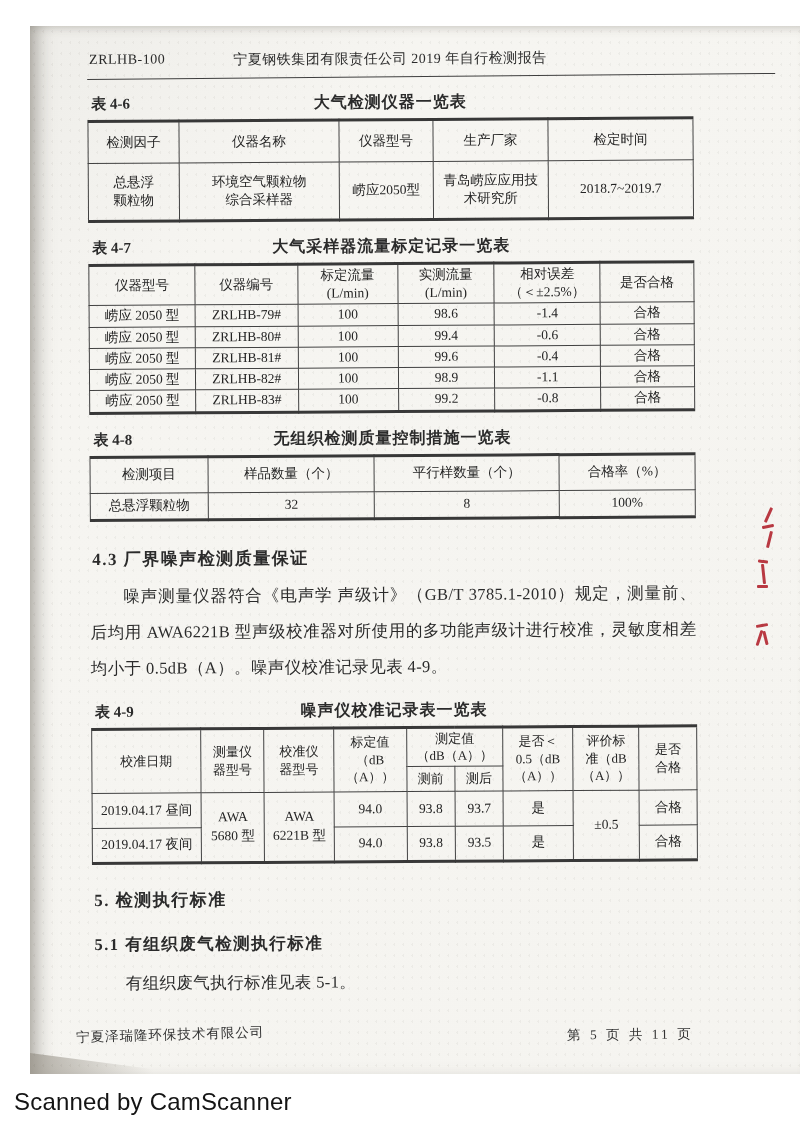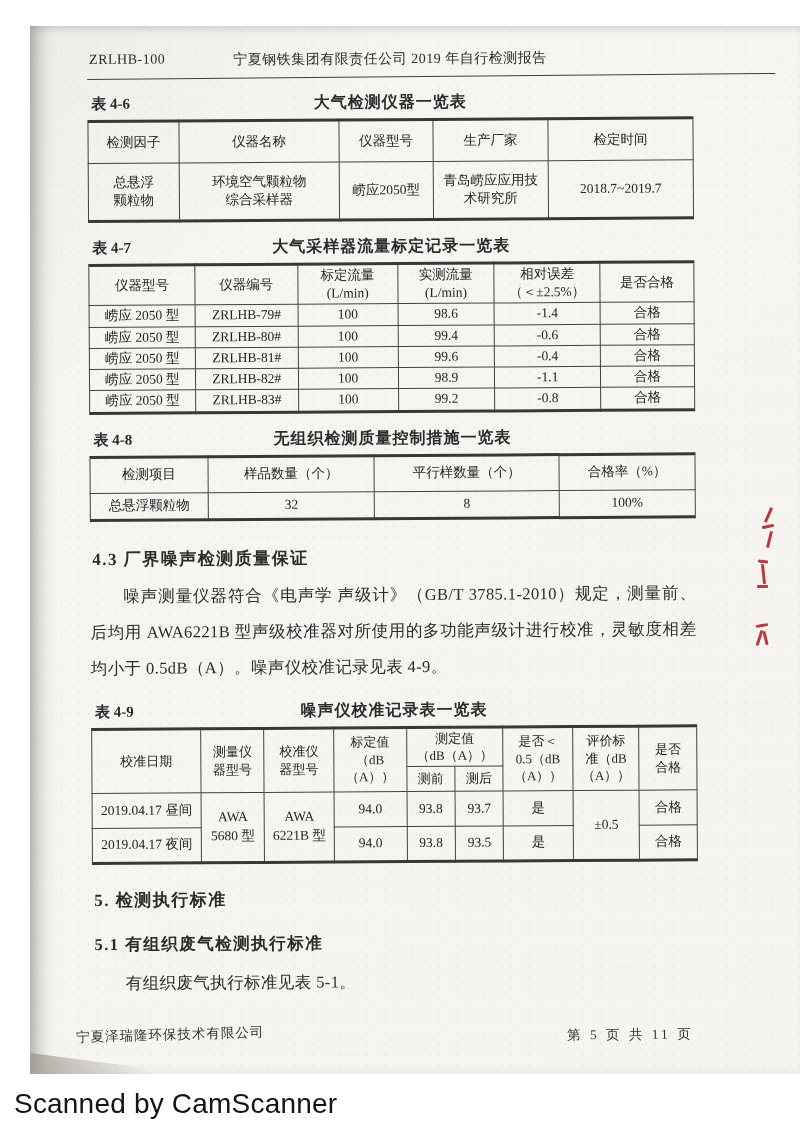--- a/index.html
+++ b/index.html
@@ -91,21 +91,21 @@
   .rm2 .b { left:6px; top:6px; width:3px; height:20px; transform:rotate(-6deg); }
   .rm2 .c { left:1px; top:27px; width:11px; height:3px; }
   .rm3 { left:725px; top:595px; width:14px; height:28px; }
   .rm3 .a { left:1px; top:3px; width:12px; height:3px; transform:rotate(-10deg); }
   .rm3 .b { left:3px; top:9px; width:3px; height:16px; transform:rotate(18deg); }
   .rm3 .c { left:9px; top:10px; width:3px; height:14px; transform:rotate(-14deg); }
 
   .cam-watermark {
     position:absolute; left:14px; top:1088px;
     font-family:"Liberation Sans","DejaVu Sans",sans-serif;
-    font-size:28px; color:#141414; letter-spacing:.2px;
+    font-size:24px; color:#141414; letter-spacing:.2px;
   }
 </style>
 </head>
 <body>
 
 <div class="page">
   <div class="content">
 
     <div class="doc-header">
       <span class="code">ZRLHB-100</span>

